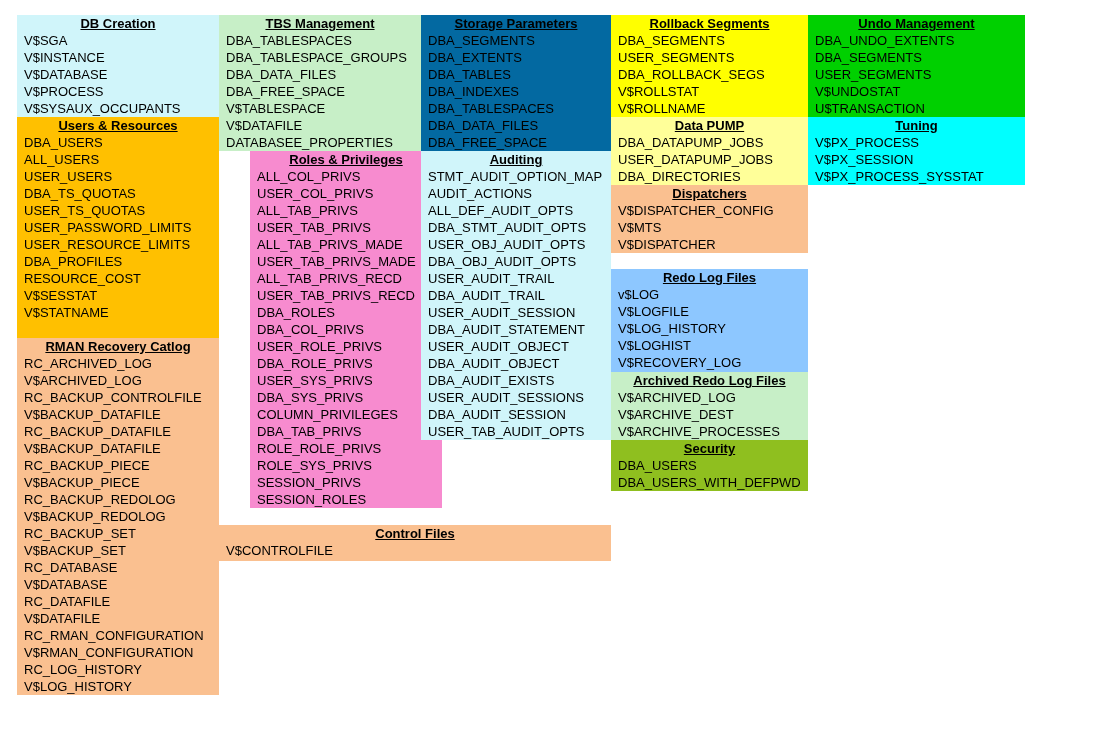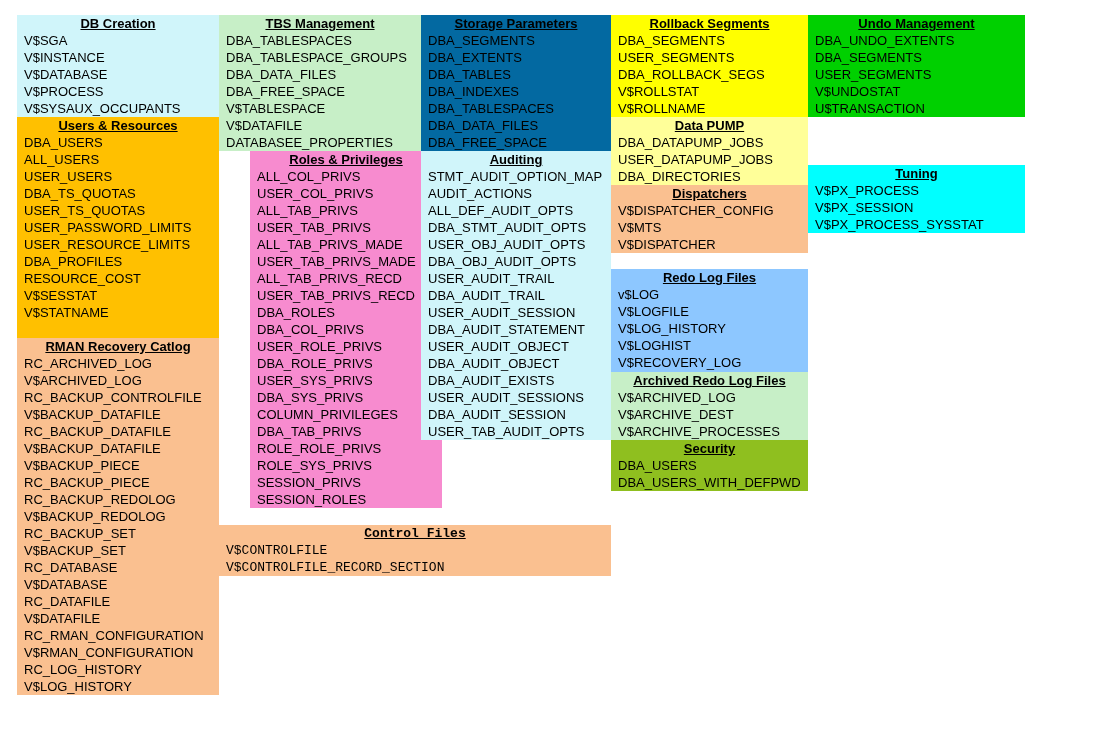--- a/index.html
+++ b/index.html
@@ -35,22 +35,22 @@
       <div class="row">V$STATNAME</div>
     </div>
     <div class="block" style="left: 17px; top: 338px; width: 202px; height: 357px; background: rgb(250, 192, 144);">
       <div class="row hdr">RMAN Recovery Catlog</div>
       <div class="row">RC_ARCHIVED_LOG</div>
       <div class="row">V$ARCHIVED_LOG</div>
       <div class="row">RC_BACKUP_CONTROLFILE</div>
       <div class="row">V$BACKUP_DATAFILE</div>
       <div class="row">RC_BACKUP_DATAFILE</div>
       <div class="row">V$BACKUP_DATAFILE</div>
+      <div class="row">RC_BACKUP_PIECE</div>
       <div class="row">V$BACKUP_PIECE</div>
-      <div class="row">RC_BACKUP_PIECE</div>
       <div class="row">RC_BACKUP_REDOLOG</div>
       <div class="row">V$BACKUP_REDOLOG</div>
       <div class="row">RC_BACKUP_SET</div>
       <div class="row">V$BACKUP_SET</div>
       <div class="row">RC_DATABASE</div>
       <div class="row">V$DATABASE</div>
       <div class="row">RC_DATAFILE</div>
       <div class="row">V$DATAFILE</div>
       <div class="row">RC_RMAN_CONFIGURATION</div>
       <div class="row">V$RMAN_CONFIGURATION</div>
@@ -83,21 +83,21 @@
       <div class="row">DBA_ROLE_PRIVS</div>
       <div class="row">USER_SYS_PRIVS</div>
       <div class="row">DBA_SYS_PRIVS</div>
       <div class="row">COLUMN_PRIVILEGES</div>
       <div class="row">DBA_TAB_PRIVS</div>
       <div class="row">ROLE_ROLE_PRIVS</div>
       <div class="row">ROLE_SYS_PRIVS</div>
       <div class="row">SESSION_PRIVS</div>
       <div class="row">SESSION_ROLES</div>
     </div>
-    <div class="block" style="left: 219px; top: 525px; width: 392px; height: 51px; background: rgb(250, 192, 144); font-family: Liberation Mono, monospace;">
+    <div class="block" style="left: 219px; top: 525px; width: 392px; height: 36px; background: rgb(250, 192, 144);">
       <div class="row hdr">Control Files</div>
       <div class="row">V$CONTROLFILE</div>
       <div class="row">V$CONTROLFILE_RECORD_SECTION</div>
     </div>
     <div class="block" style="left: 421px; top: 15px; width: 190px; height: 136px; background: #0369a1;">
       <div class="row hdr">Storage Parameters</div>
       <div class="row">DBA_SEGMENTS</div>
       <div class="row">DBA_EXTENTS</div>
       <div class="row">DBA_TABLES</div>
       <div class="row">DBA_INDEXES</div>
@@ -165,19 +165,19 @@
       <div class="row">DBA_USERS_WITH_DEFPWD</div>
     </div>
     <div class="block" style="left: 808px; top: 15px; width: 217px; height: 102px; background: rgb(0, 208, 0);">
       <div class="row hdr">Undo Management</div>
       <div class="row">DBA_UNDO_EXTENTS</div>
       <div class="row">DBA_SEGMENTS</div>
       <div class="row">USER_SEGMENTS</div>
       <div class="row">V$UNDOSTAT</div>
       <div class="row">U$TRANSACTION</div>
     </div>
-    <div class="block" style="left: 808px; top: 117px; width: 217px; height: 68px; background: rgb(0, 255, 255); margin-top: 48px;">
+    <div class="block" style="left: 808px; top: 117px; width: 217px; height: 68px; background: rgb(0, 255, 255);">
       <div class="row hdr">Tuning</div>
       <div class="row">V$PX_PROCESS</div>
       <div class="row">V$PX_SESSION</div>
       <div class="row">V$PX_PROCESS_SYSSTAT</div>
     </div>
   </div>
 
 </body></html>

